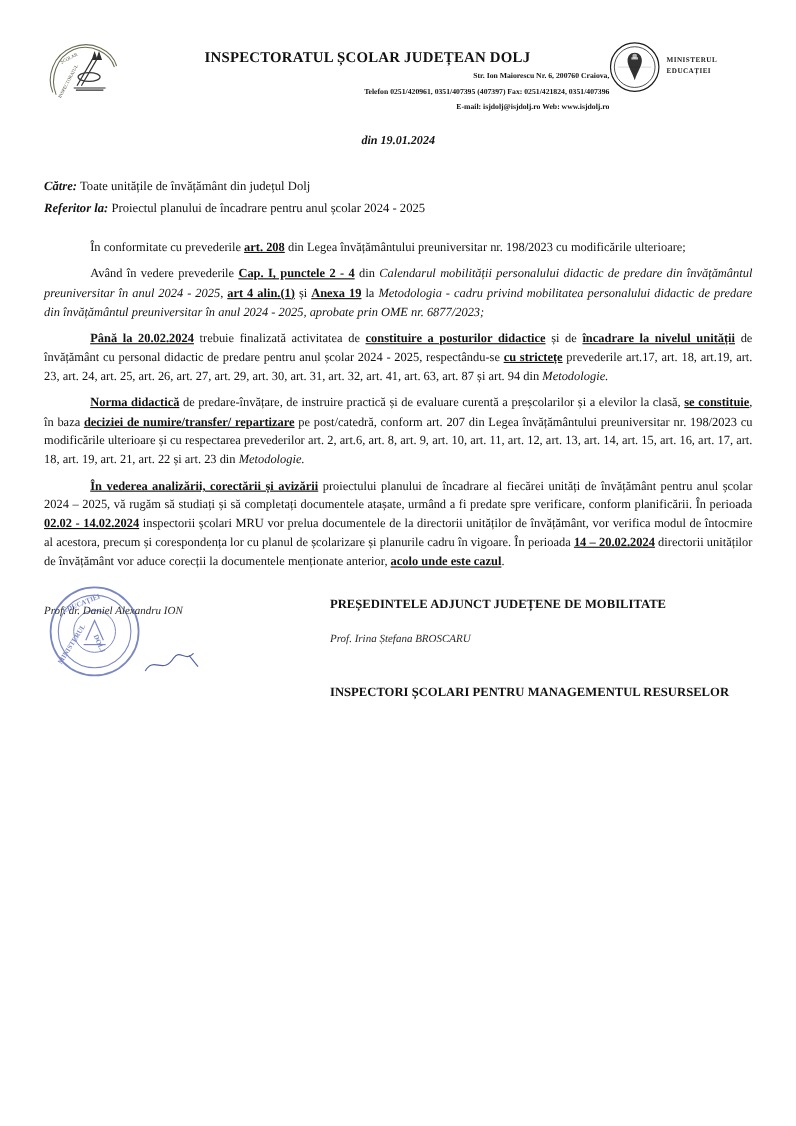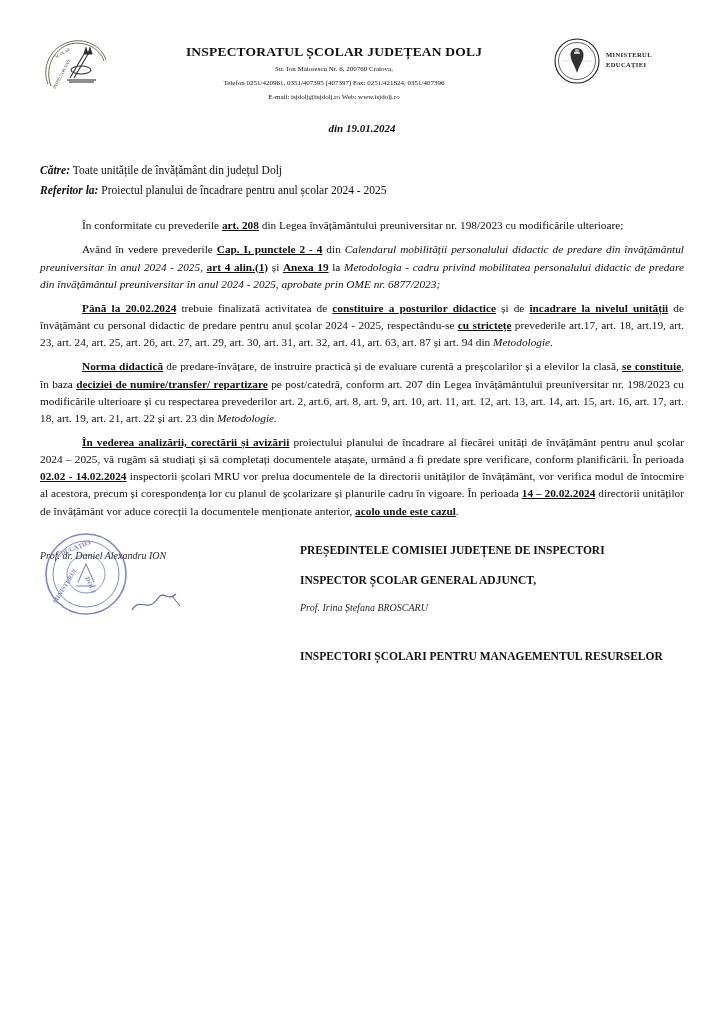--- a/index.html
+++ b/index.html
@@ -44,23 +44,24 @@
     padding-top: 10px;
   }
   .inst-title {
     font-size: 13.5px;
     font-weight: bold;
     letter-spacing: 0.2px;
     white-space: nowrap;
   }
   .inst-line {
     font-size: 7px;
-    font-weight: normal;
+    font-weight: bold;
     margin-top: 4px;
     line-height: 1.45;
+    text-align: right;
   }
   .logo-right {
     flex: 0 0 130px;
     display: flex;
     align-items: flex-start;
     gap: 6px;
     padding-top: 4px;
   }
   .seal {
     width: 46px;
@@ -285,22 +286,21 @@
         </svg>
       </div>
       <div class="sig-name">Prof. dr. Daniel Alexandru ION</div>
       <svg class="sig-mark pen1" width="60" height="28" viewBox="0 0 60 28" xmlns="http://www.w3.org/2000/svg">
         <path d="M4,22 C12,8 20,26 30,10 C36,2 40,14 48,6" fill="none" stroke="#263a8c" stroke-width="1.1"></path>
         <path d="M44,8 L52,18" fill="none" stroke="#263a8c" stroke-width="1"></path>
       </svg>
     </div>
 
     <div class="sig-right">
-      <div class="sig-role">PREȘEDINTELE COMISIEI JUDEȚENE DE INSPECTORI</div>
-      <div class="sig-role2">INSPECTOR ȘCOLAR GENERAL ADJUNCT,</div>
+      <div class="sig-role">PREȘEDINTELE ADJUNCT JUDEȚENE DE MOBILITATE</div>
       <div class="sig-name">Prof. Irina Ștefana BROSCARU</div>
 
       <div class="sig-block2">
         <div class="sig-role">INSPECTORI ȘCOLARI PENTRU MANAGEMENTUL RESURSELOR</div>
       </div>
     </div>
   </div>
 </div>
 
 </body></html>

